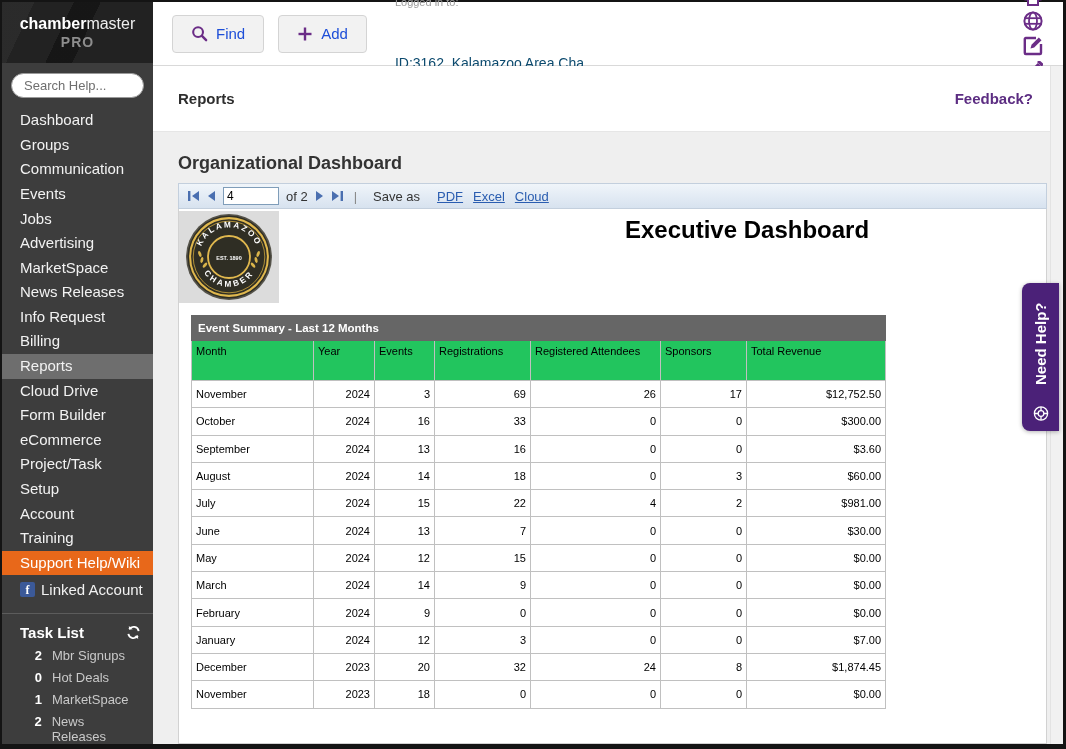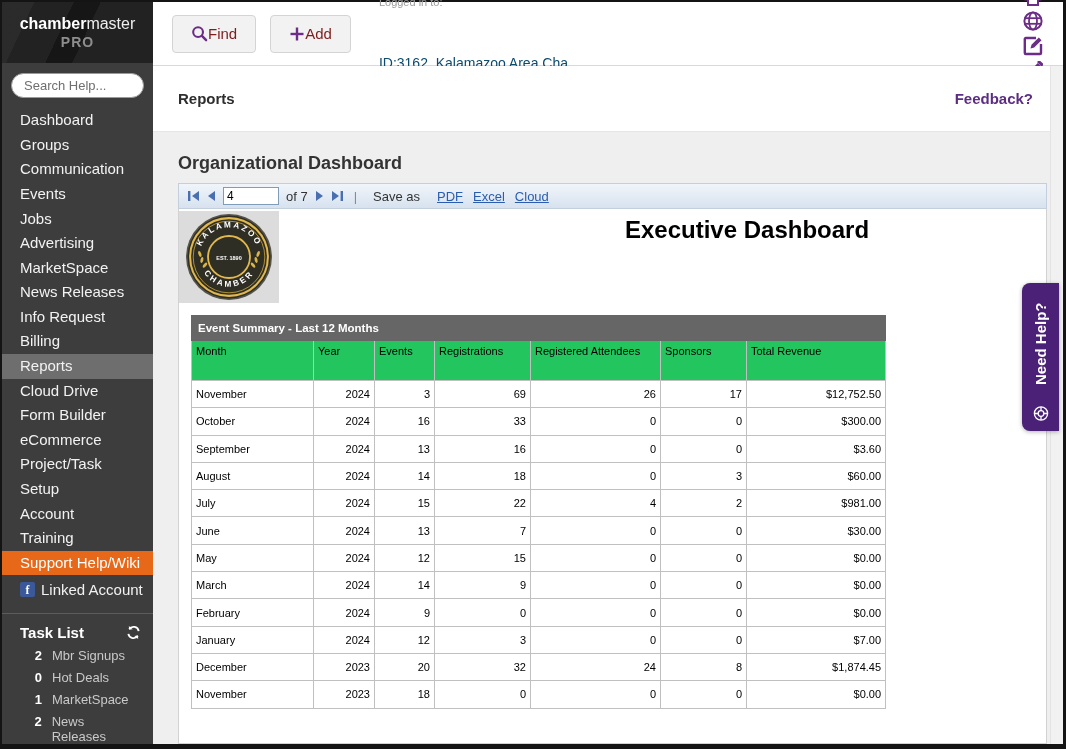--- a/index.html
+++ b/index.html
@@ -29,21 +29,21 @@
   .task-title { font-size:15px; font-weight:bold; color:#fff; }
   .task-refresh { cursor:pointer; display:flex; }
   .task-row { display:flex; gap:10px; margin-top:7px; font-size:13px; cursor:pointer; }
   .task-count { width:22px; text-align:right; font-weight:bold; color:#fff; }
   .task-label { color:#c9c9c9; }
 
   
   .main { flex:1; position:relative; display:flex; flex-direction:column; background:#efefef; min-width:0; }
 
   .topbar { height:64px; background:#fff; border-bottom:1px solid #d9d9d9; display:flex; align-items:center; padding:0 20px 0 19px; gap:14px; flex-shrink:0; }
-  .tb-btn { display:flex; align-items:center; gap:0; background:#f2f2f2; border:1px solid #d4d4d4; border-radius:4px; height:38px; padding:0 18px; cursor:pointer; font-size:15px; color:#7f1d1d; font-family:"Liberation Sans",sans-serif; }
+  .tb-btn { display:flex; align-items:center; gap:8px; background:#f2f2f2; border:1px solid #d4d4d4; border-radius:4px; height:38px; padding:0 18px; cursor:pointer; font-size:15px; color:#1d4ed8; font-family:"Liberation Sans",sans-serif; }
   .loggedin { margin-left:14px; line-height:1.3; }
   .loggedin .l1 { font-size:11px; color:#9a9a9a; }
   .loggedin .l2 { font-size:14px; color:#0c4a6e;margin-top:45px; }
   .tb-icons { margin-left:auto; display:flex; align-items:flex-end; gap:5px;flex-direction:column; }
   .tb-icon { cursor:pointer; display:flex; align-items:center; }
   .mic { font-size:16px; font-weight:bold; color:#6b2d87; letter-spacing:0.5px; cursor:pointer; }
 
   .page-header { height:66px; background:#fff; display:flex; align-items:center; justify-content:space-between; padding:0 30px 0 25px; border-bottom:1px solid #e6e6e6; flex-shrink:0; }
   .page-title { font-size:15px; font-weight:bold; color:#2e2e2e; }
   .feedback { font-size:15px; font-weight:bold; color:#5c2d82; cursor:pointer; }
@@ -237,21 +237,21 @@
               <rect x="1" y="1" width="2.4" height="10" fill="#4a6fb0"></rect>
               <path d="M12 1 L5 6 L12 11 Z" fill="#4a6fb0"></path>
             </svg>
         </span>
         <span class="pg-btn">
           <svg width="9" height="12" viewBox="0 0 9 12">
               <path d="M8 1 L1 6 L8 11 Z" fill="#4a6fb0"></path>
             </svg>
         </span>
         <input class="pg-input" value="4" style="">
-        <span>of 7</span>
+        <span>of 2</span>
         <span class="pg-btn">
           <svg width="9" height="12" viewBox="0 0 9 12">
               <path d="M1 1 L8 6 L1 11 Z" fill="#4a6fb0"></path>
             </svg>
         </span>
         <span class="pg-btn">
           <svg width="13" height="12" viewBox="0 0 13 12">
               <path d="M1 1 L8 6 L1 11 Z" fill="#4a6fb0"></path>
               <rect x="9.6" y="1" width="2.4" height="10" fill="#4a6fb0"></rect>
             </svg>

